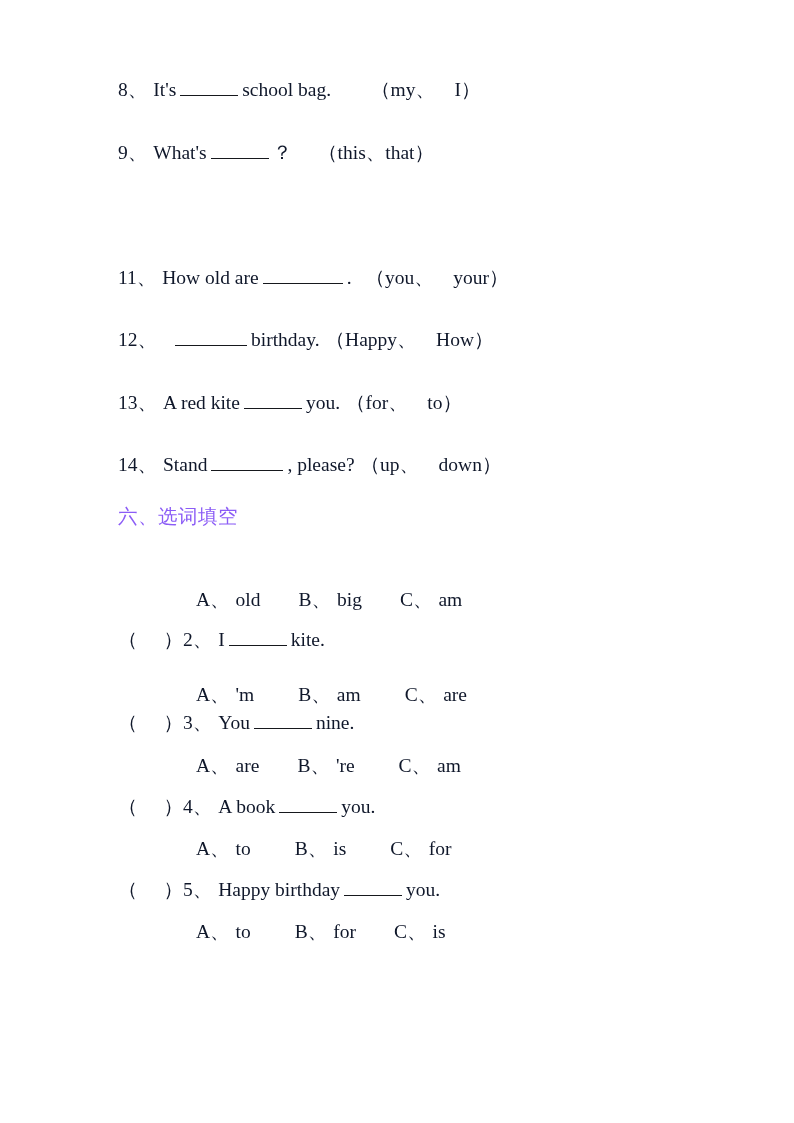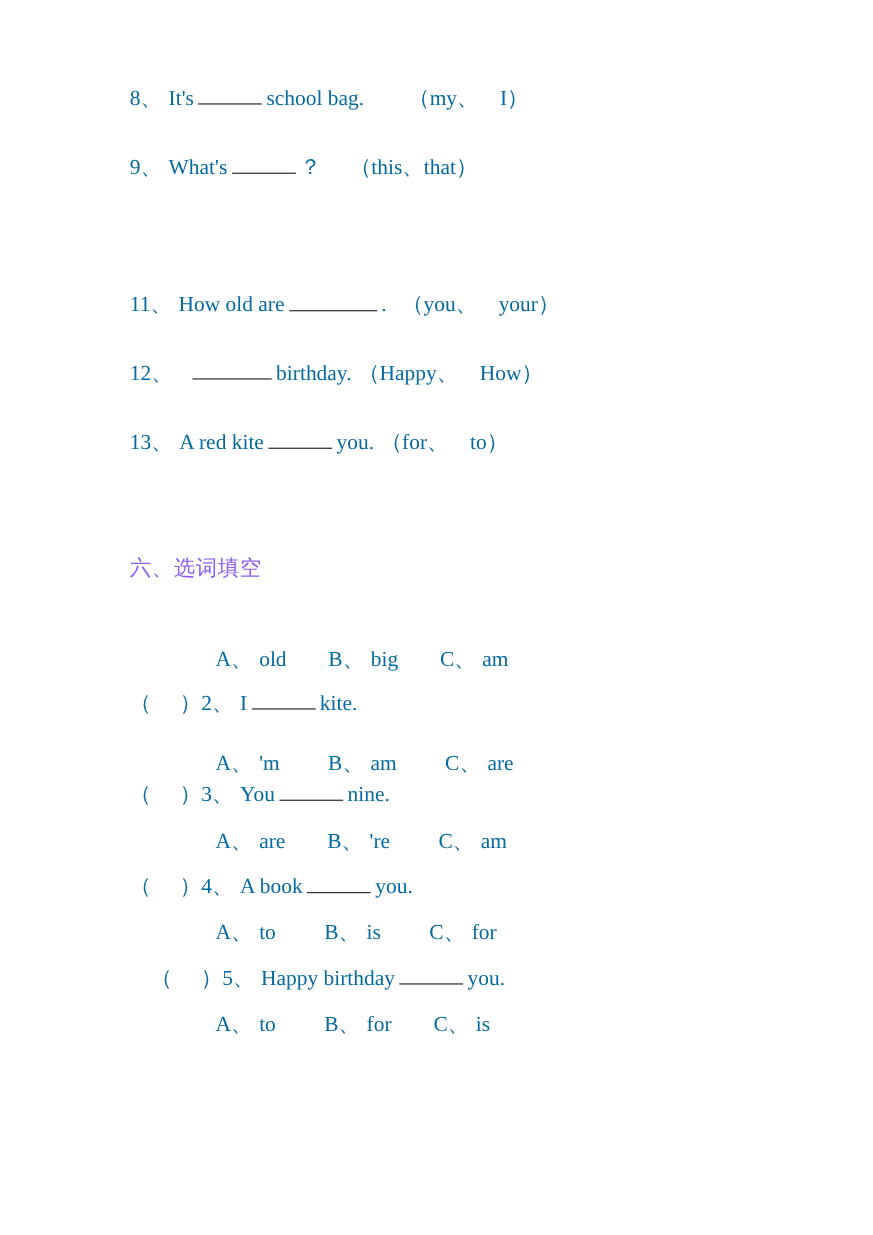--- a/index.html
+++ b/index.html
@@ -23,21 +23,21 @@
     height: 1123px;
     background: #ffffff;
   }
 
   
   .row {
     position: absolute;
     white-space: nowrap;
     font-size: 19.5px;
     line-height: 24px;
-    color: #0369a1;
+    color: #0f172a;
   }
 
   .fill-row   { left: 118px; }
   .mc-row     { left: 118px; }
   .opt-row    { left: 188px; }
   .opt-row.indent-a { left: 196px; }
   .opt-row.indent-b { left: 180px; }
 
   .heading {
     position: absolute;
@@ -95,20 +95,23 @@
   </div>
 
   <div class="row fill-row" style="top:328px;">
     <span>12、</span><span class="sp-m"></span><span></span><span class="blank w-long"></span><span>birthday.</span><span class="sp-s"></span><span>（Happy、　How）</span>
   </div>
 
   <div class="row fill-row" style="top:391px;">
     <span>13、</span><span class="sp-s"></span><span>A   red   kite</span><span class="blank w-mid"></span><span>you.</span><span class="sp-s"></span><span>（for、　to）</span>
   </div>
 
+  <div class="row fill-row" style="top:453px;">
+    <span>14、</span><span class="sp-s"></span><span>Stand</span><span class="blank w-long"></span><span>, please?</span><span class="sp-s"></span><span>（up、　down）</span>
+  </div>
 
   <div class="heading" style="top:505px;">六、选词填空</div>
 
   <div class="row opt-row indent-a" style="top:588px;">
     <span>A、</span><span class="sp-s"></span><span>old</span><span class="opt-gap"></span><span>B、</span><span class="sp-s"></span><span>big</span><span class="opt-gap"></span><span>C、</span><span class="sp-s"></span><span>am</span>
   </div>
 
   <div class="row mc-row" style="top:628px;">
     <span>（</span><span class="answer-box"></span><span>）</span><span>2、</span><span class="sp-s"></span><span>I</span><span class="blank w-mid"></span><span>kite.</span>
   </div>
@@ -123,20 +126,20 @@
     <span>A、</span><span class="sp-s"></span><span>are</span><span class="opt-gap"></span><span>B、</span><span class="sp-s"></span><span>'re</span><span class="opt-gap-wide"></span><span>C、</span><span class="sp-s"></span><span>am</span>
   </div>
 
   <div class="row mc-row" style="top:795px;">
     <span>（</span><span class="answer-box"></span><span>）</span><span>4、</span><span class="sp-s"></span><span>A book</span><span class="blank w-mid"></span><span>you.</span>
   </div>
   <div class="row opt-row indent-b" style="top:837px; left:196px;">
     <span>A、</span><span class="sp-s"></span><span>to</span><span class="opt-gap-wide"></span><span>B、</span><span class="sp-s"></span><span>is</span><span class="opt-gap-wide"></span><span>C、</span><span class="sp-s"></span><span>for</span>
   </div>
 
-  <div class="row mc-row" style="top:878px;margin-left:19px;">
+  <div class="row mc-row" style="top:878px;">
     <span>（</span><span class="answer-box"></span><span>）</span><span>5、</span><span class="sp-s"></span><span>Happy birthday</span><span class="blank w-mid"></span><span>you.</span>
   </div>
   <div class="row opt-row indent-a" style="top:920px;">
     <span>A、</span><span class="sp-s"></span><span>to</span><span class="opt-gap-wide"></span><span>B、</span><span class="sp-s"></span><span>for</span><span class="opt-gap"></span><span>C、</span><span class="sp-s"></span><span>is</span>
   </div>
 
 </div>
 
 </body></html>

